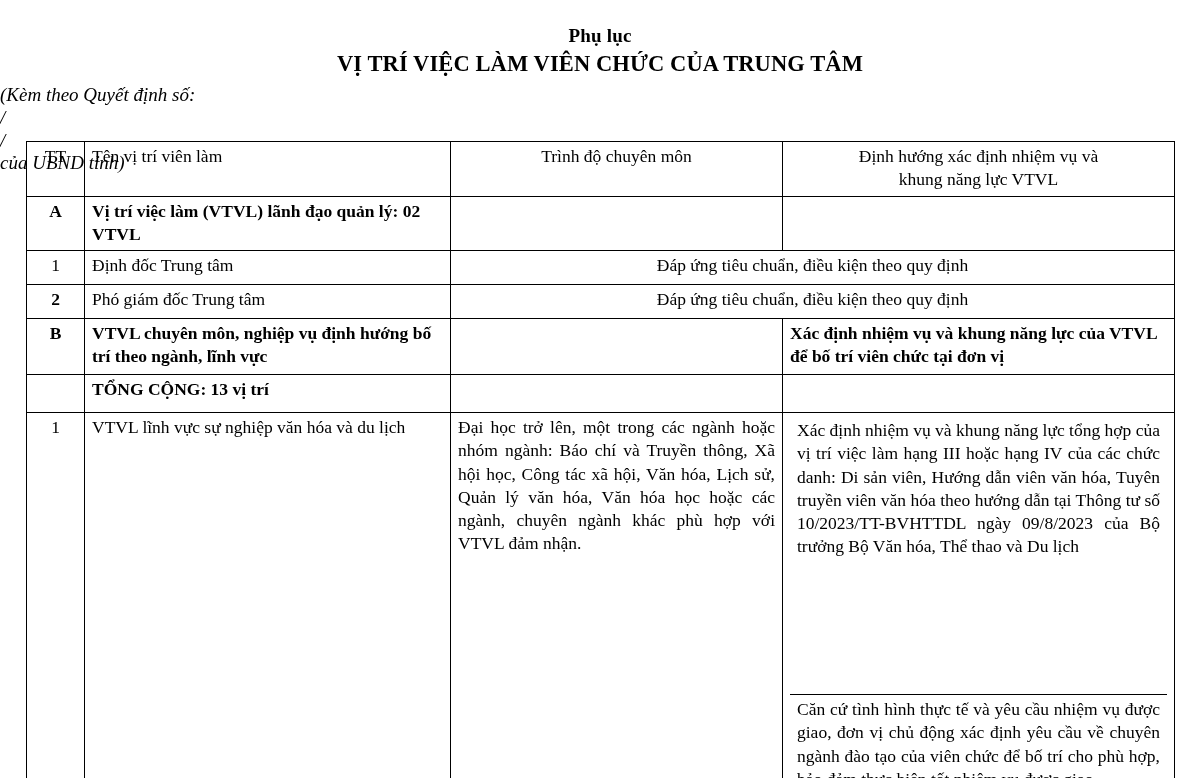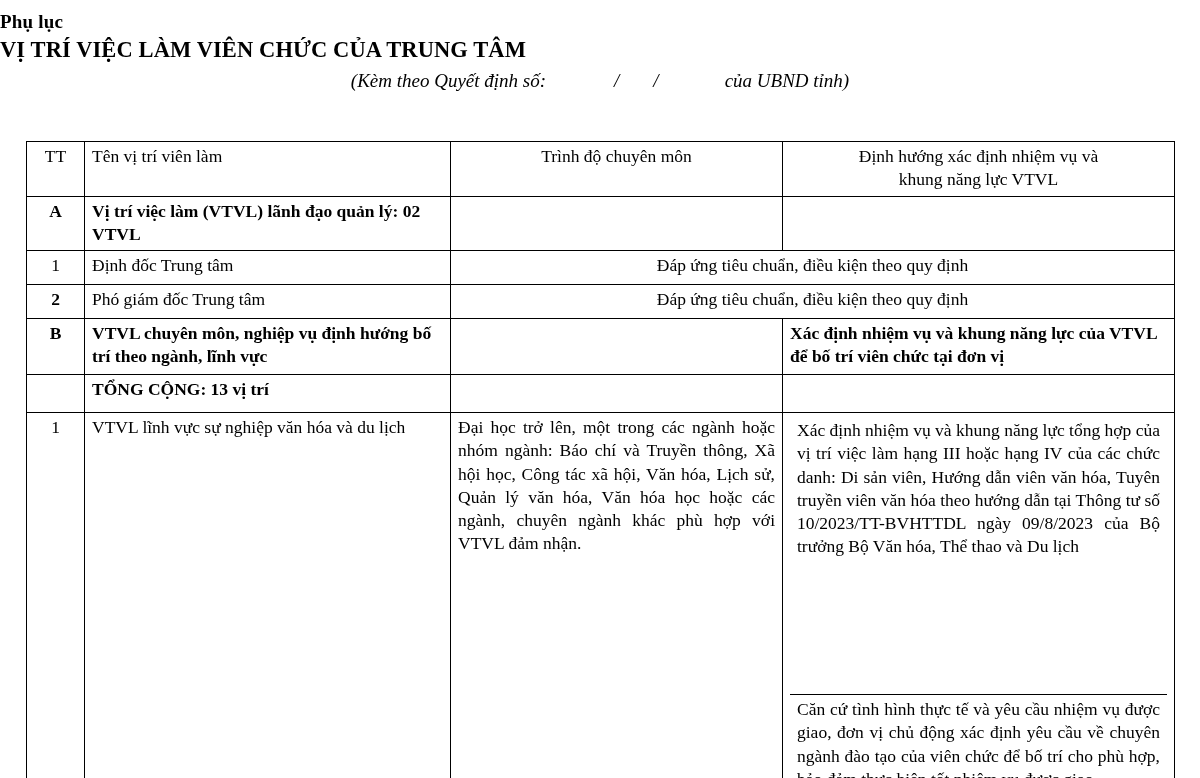--- a/index.html
+++ b/index.html
@@ -20,22 +20,22 @@
   .page {
     width: 1200px;
     height: 778px;
     position: relative;
     box-sizing: border-box;
     padding: 0;
   }
 
   
   .title-block {
-    text-align: left;
-    padding-top: 10px;
+    text-align: center;
+    padding-top: 24px;
   }
   .t-appendix {
     font-size: 19px;
     font-weight: bold;
     line-height: 1.25;
     letter-spacing: 0.2px;
   }
   .t-main1, .t-main2 {
     font-size: 22.5px;
     font-weight: bold;
@@ -47,20 +47,21 @@
 
   .subtitle-row {
     margin-top: 6px;
     font-size: 19px;
     font-style: italic;
     line-height: 1.2;
     display: flex;
     justify-content: center;
     align-items: baseline;
     white-space: nowrap;
+    flex-direction: column;
   }
   .sub-seg { display: inline-block; }
   .sub-blank-num {
     display: inline-block;
     width: 108px;
     border-bottom: 1.6px solid #000;
     height: 1.05em;
   }
   .sub-underline-run {
     display: inline-block;

